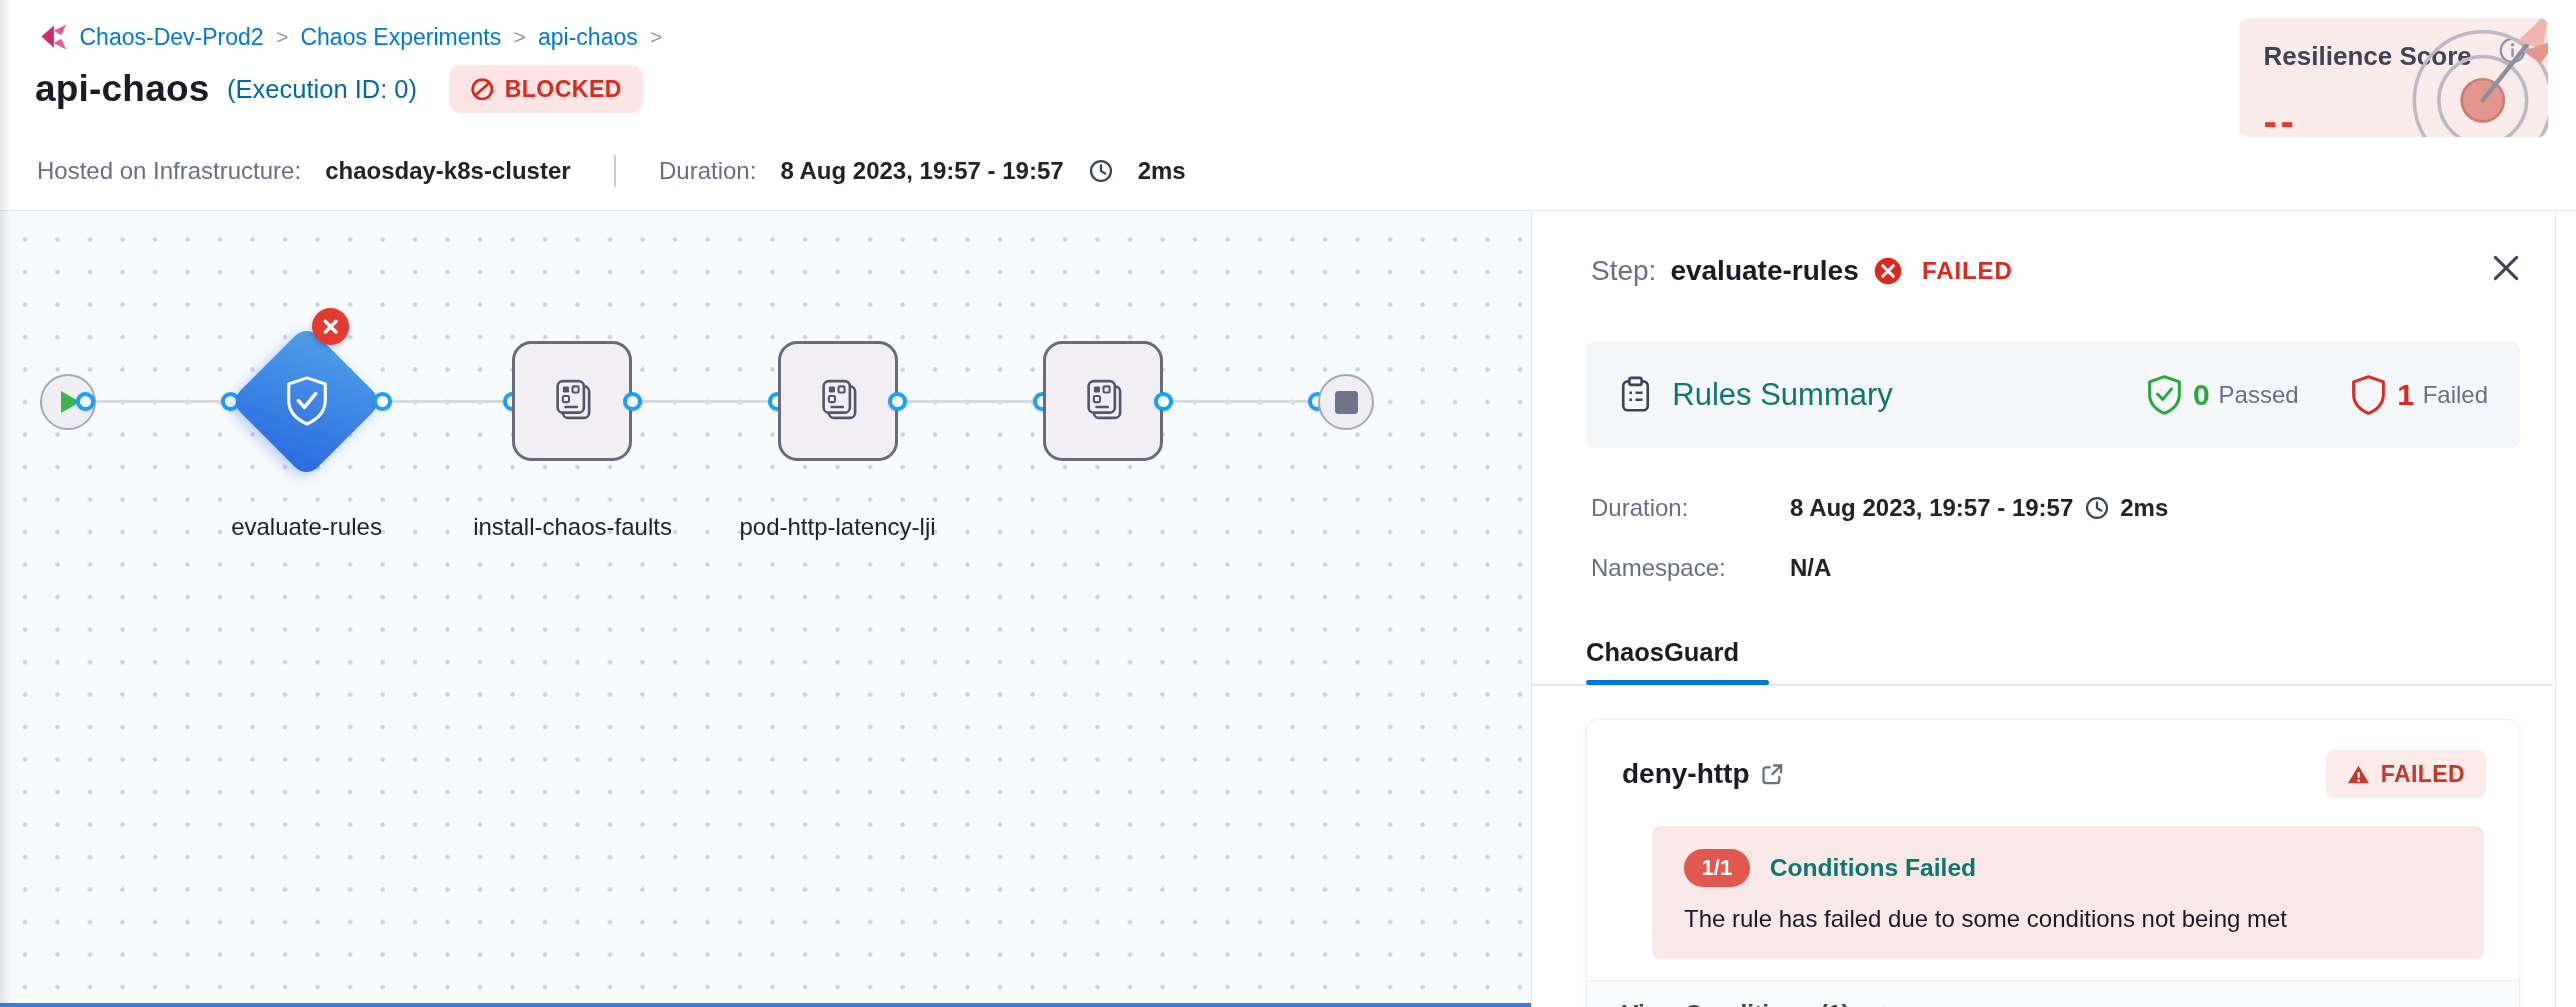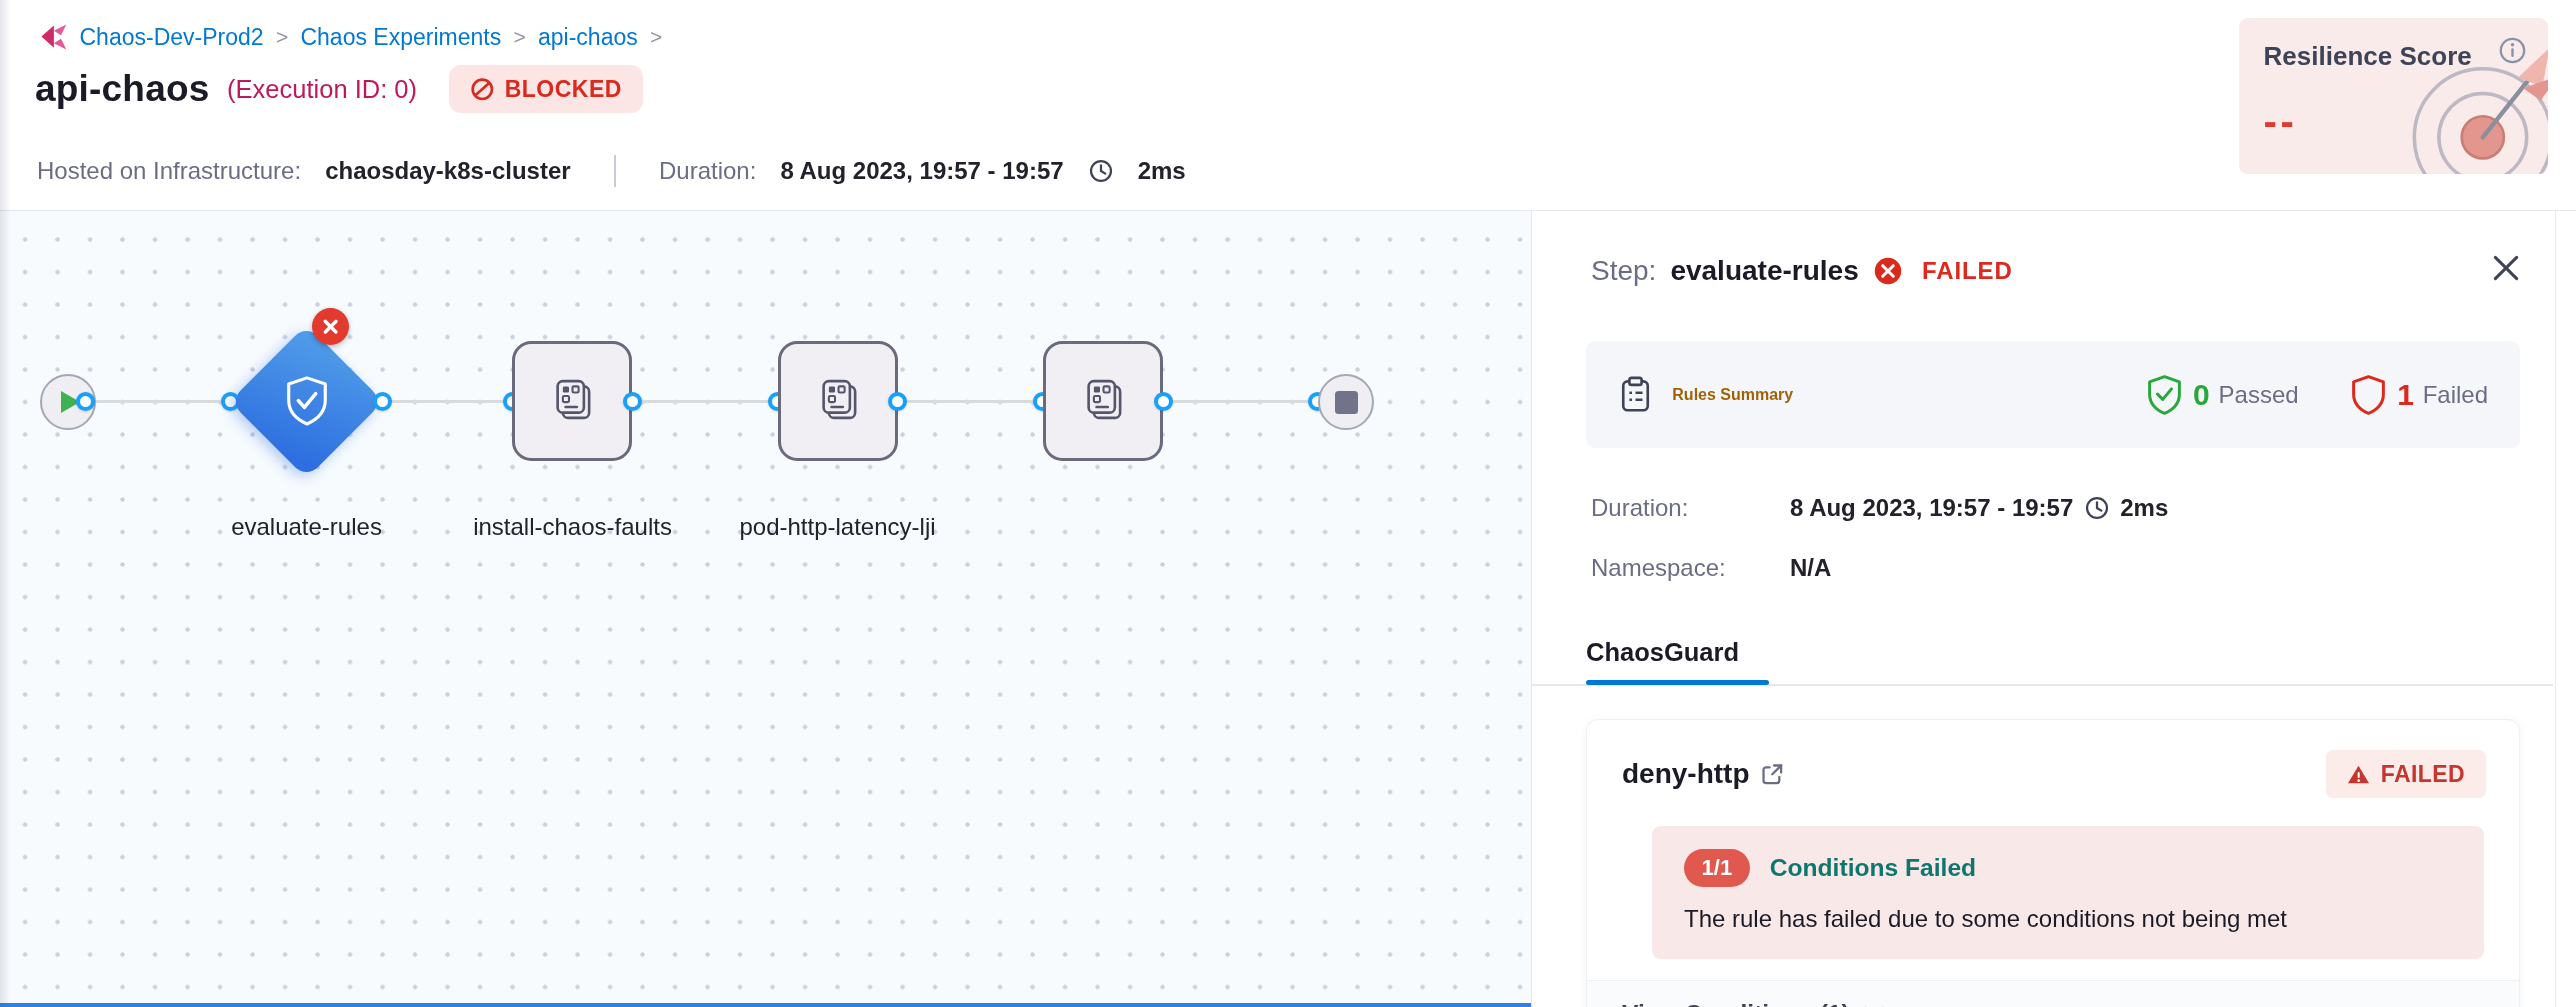--- a/index.html
+++ b/index.html
@@ -11,29 +11,29 @@
 
   
   .hdr { position:absolute; left:0; top:0; width:100%; height:211px; background:#fff;
     border-bottom:1.8px solid #e4e7ec; z-index:10; }
   .breadcrumb { position:absolute; left:37px; top:21px; display:flex; align-items:center; gap:10.5px;
     font-size:23px; color:#0278d5; }
   .breadcrumb .crumb { cursor:pointer; }
   .breadcrumb .sep { color:#8f93a5; font-size:21px; padding:0 1.8px; }
   .title-row { position:absolute; left:35px; top:65px; display:flex; align-items:center; gap:17.6px; }
   .page-title { font-size:37px; font-weight:700; color:#1b1b28; letter-spacing:0.2px; }
-  .exec-id { font-size:25.5px; color:#be185d; }
+  .exec-id { font-size:25.5px; color:#0369a1; }
   .badge-blocked { display:flex; align-items:center; gap:10.5px; background:#fbe6e5; color:#da291d;
     font-size:23px; font-weight:700; letter-spacing:0.5px; padding:10.5px 21px; border-radius:12px; margin-left:14px; }
   .meta-row { position:absolute; left:37px; top:155px; display:flex; align-items:center; gap:24px; font-size:24px; }
   .meta-label { color:#6b6d85; }
   .meta-value { color:#22222a; font-weight:700; }
   .vdiv { width:1.8px; height:32px; background:#c9cbd6; margin:0 19.3px; }
 
-  .resilience { position:absolute; right:28px; top:17.6px; width:309px; height:156px; background:#f9ebe9;
+  .resilience { position:absolute; right:28px; top:17.6px; width:309px; height:119px; background:#f9ebe9;
     border-radius:8.8px; overflow:hidden; padding:23px 24.6px;margin-left:35px; }
   .res-title { font-size:26px; font-weight:700; color:#3f4358; }
   .res-value { position:absolute; left:24.6px; top:81px; font-size:40px; font-weight:800; color:#e0392e; letter-spacing:3.5px; }
   .res-info { position:absolute; top:16px; right:19.3px; }
   .res-art { position:absolute; right:-14px; bottom:-19.3px; }
 
   
   .main { position:absolute; left:0; top:211px; width:2576px; height:797px; display:flex; overflow:hidden; }
 
   
@@ -68,21 +68,21 @@
   .panel { position:relative; flex:1 1 auto; background:#fff; border-left:1.8px solid #e4e7ec; height:100%; }
   .step-hdr { position:absolute; left:59px; top:44px; display:flex; align-items:center; gap:14px; }
   .step-label { font-size:28px; color:#6b6d85; }
   .step-name { font-size:28px; font-weight:700; color:#1b1b28; }
   .step-status { font-size:24px; font-weight:700; color:#da291d; letter-spacing:0.9px; margin-left:5.3px; }
   .close-btn { position:absolute; right:51px; top:37px; width:39px; height:39px; cursor:pointer;
     display:flex; align-items:center; justify-content:center; }
 
   .rules-bar { position:absolute; left:54px; right:56px; top:130px; height:107px; background:#f4f6f9;
     border-radius:8.8px; display:flex; align-items:center; padding:0 32px; }
-  .rules-title { font-size:16px; font-weight:700; color:#a16207; margin-left:19.3px; }
+  .rules-title { font-size:31px; font-weight:400; color:#0f766e; margin-left:19.3px; }
   .rules-spacer { flex:1; }
   .count-num { font-size:30px; font-weight:700; margin:0 8.8px 0 10.5px; }
   .count-green { color:#2aa73c; }
   .count-red { color:#da291d; }
   .count-label { font-size:24px; color:#6b6d85; }
   .count-gap { width:51px; }
 
   .kv-row { position:absolute; left:59px; display:flex; align-items:center; font-size:24px; }
   .kv-row .k { width:199px; color:#6b6d85; }
   .kv-row .v { color:#22222a; font-weight:700; display:flex; align-items:center; gap:10.5px; }

